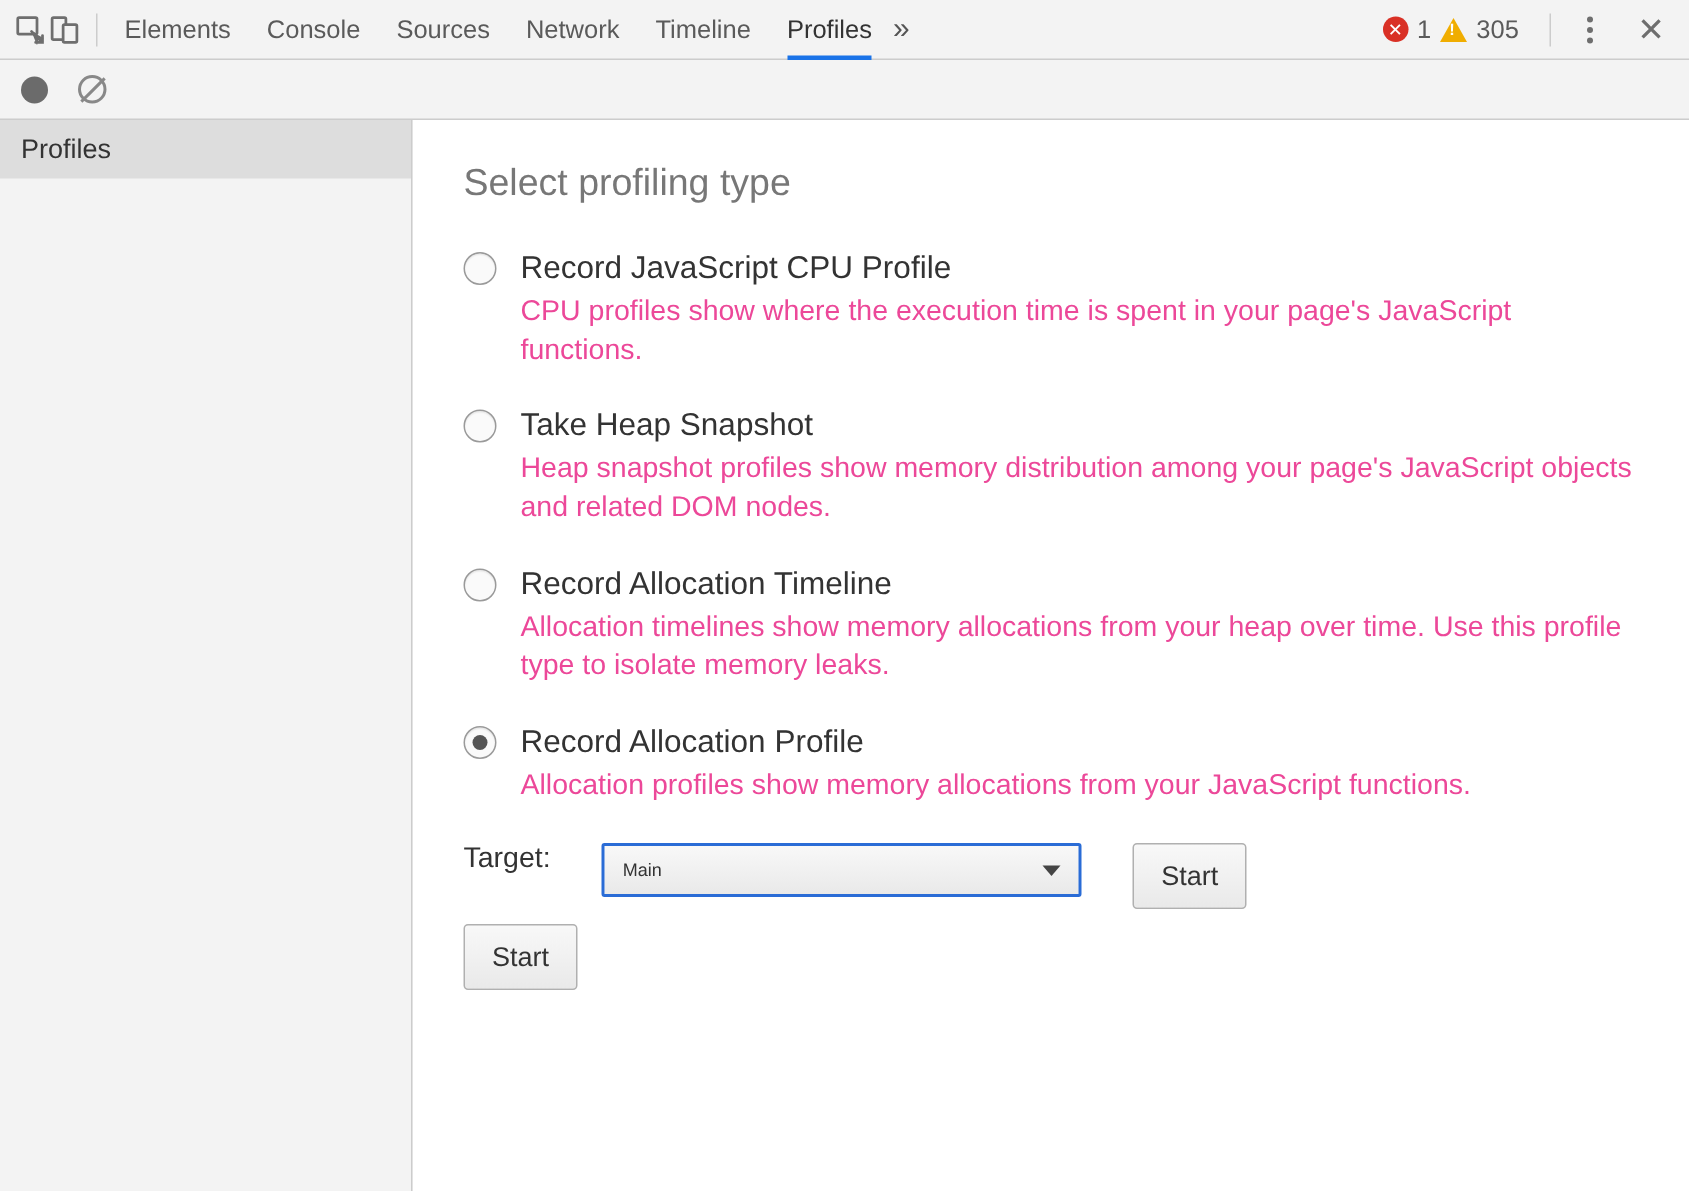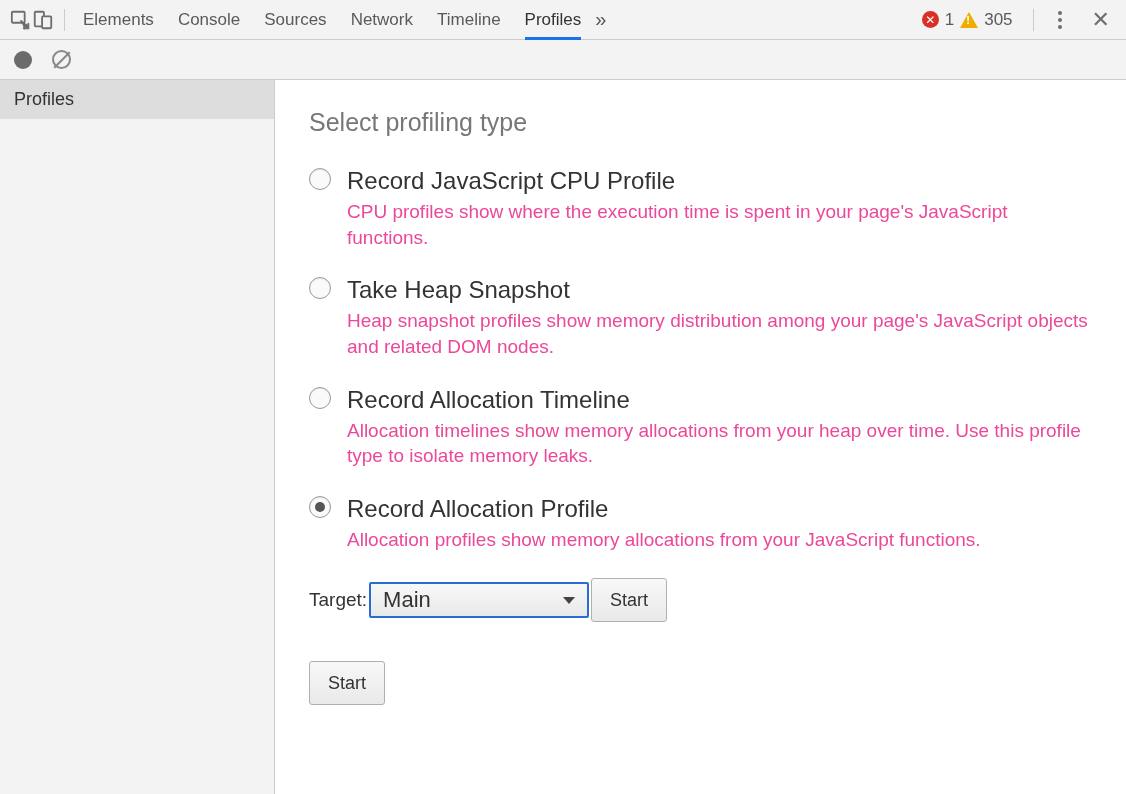--- a/index.html
+++ b/index.html
@@ -113,32 +113,32 @@
 }
 .radio {
   width: 22px; height: 22px; border: 1px solid #9a9a9a; border-radius: 50%; background:#fafafa;
   display:flex; align-items:center; justify-content:center; flex-shrink:0; margin-top:1px; cursor:pointer;
   box-shadow: inset 0 1px 1px rgba(0,0,0,0.08);
 }
 .radio.selected::after {
   content:""; width:10px; height:10px; border-radius:50%; background:#555;
 }
 .option-body { flex:1; }
-.option-title { font-size: 24px; color:#333; margin-bottom: 4px; cursor:pointer; }
+.option-title { font-size: 21px; color:#333; margin-bottom: 4px; cursor:pointer; }
 .option-desc { font-size: 19px; color:#ec4899; line-height: 1.35; }
 
 .target-row {
-  display:flex; align-items:center; gap: 2px; margin-top: 6px; margin-bottom: 39px;
+  display:flex; gap: 34px; margin-top: 6px; margin-bottom: 10px;
 }
 .target-label { font-size: 19px; color:#333; }
 .select {
-  width: 220px; height: 36px; border: 2px solid #2a6cd6; border-radius: 2px;
+  width: 320px; height: 36px; border: 2px solid #2a6cd6; border-radius: 2px;
   background: linear-gradient(#f8f8f8,#e9e9e9);
   display:flex; align-items:center; justify-content:space-between;
-  padding: 0 12px; font-size: 22px; color:#333; cursor:pointer;
+  padding: 0 12px; font-size: 12px; color:#333; cursor:pointer;
 }
 .select .caret {
   width: 0; height: 0; border-left:6px solid transparent; border-right:6px solid transparent; border-top:7px solid #444;
 }
 .btn {
   height: 44px; border: 1px solid #b0b0b0; border-radius: 3px;
   background: linear-gradient(#f8f8f8,#e9e9e9);
   padding: 0 18px; font-size: 18px; color:#333; cursor:pointer;
   display:inline-flex; align-items:center;
 }

